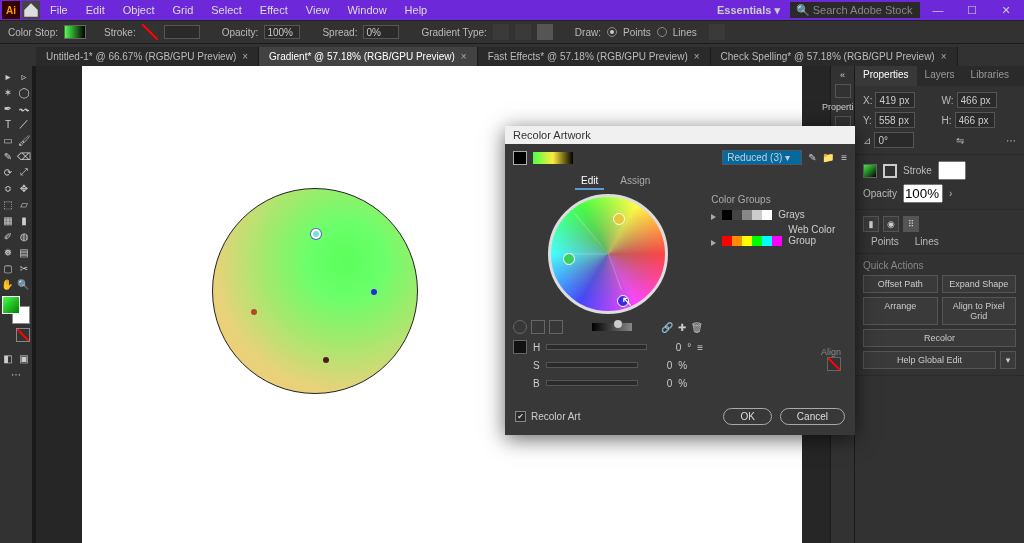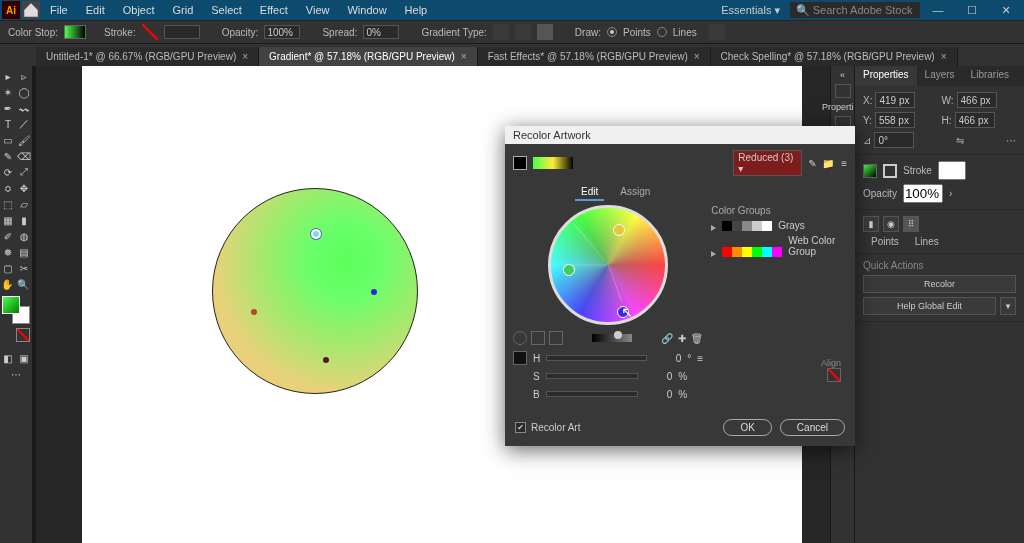--- a/index.html
+++ b/index.html
@@ -1,23 +1,23 @@
 <!DOCTYPE html>
 <html><head>
 <meta charset="utf-8">
 <style>
 * { margin:0; padding:0; box-sizing:border-box; font-family:"Segoe UI",Tahoma,sans-serif; user-select:none; }
 body { background:#1a1a1a; color:#ccc; font-size:11px; width:1024px; height:543px; overflow:hidden; position:relative; }
 .row { display:flex; align-items:center; }
-.menubar { height:20px; background:#0c4a6e; display:flex; align-items:center; padding:0 2px; gap:2px; }
+.menubar { height:20px; background:#6d28d9; display:flex; align-items:center; padding:0 2px; gap:2px; }
 .menubar .logo { width:18px; height:18px; background:#330000; display:flex; align-items:center; justify-content:center; color:#ff9a00; font-weight:bold; font-size:10px; }
 .menubar .home { width:18px; height:18px; background:#444; display:flex; align-items:center; justify-content:center; }
 .menubar .mitem { padding:2px 8px; color:#ddd; cursor:pointer; }
 .menubar .spacer { flex:1; }
-.menubar .ws { color:#ccc; padding:0 8px; }
+.menubar .ws { color:#ccc; padding:0 8px;font-weight:bold; }
 .menubar .search { background:#2a2a2a; height:16px; width:130px; color:#888; padding:0 6px; display:flex; align-items:center; }
 .menubar .syswin { width:32px; text-align:center; color:#ccc; }
 .optbar { height:24px; background:#323232; border-top:1px solid #222; border-bottom:1px solid #1a1a1a; display:flex; align-items:center; padding:0 8px; gap:6px; font-size:10px; color:#bbb; }
 .optbar .sw { width:22px; height:14px; background:linear-gradient(90deg,#4cff4c,#000); border:1px solid #666; }
 .optbar input.num { width:36px; height:14px; background:#2a2a2a; border:1px solid #555; color:#ccc; font-size:10px; padding:0 2px; }
 .optbar .ico { width:16px; height:16px; background:#3a3a3a; }
 .optbar .radio { width:10px; height:10px; border-radius:50%; border:1px solid #888; display:inline-block; }
 .optbar .radio.sel::after { content:""; display:block; width:4px; height:4px; background:#ccc; border-radius:50%; margin:2px; }
 .tabbar { height:22px; background:#323232; display:flex; align-items:flex-end; padding-left:36px; font-size:10px; }
 .tab { padding:4px 10px; color:#bbb; background:#2a2a2a; border-right:1px solid #1a1a1a; display:flex; align-items:center; gap:6px; cursor:pointer; }
@@ -47,21 +47,21 @@
 .field input { width:40px; height:16px; background:#2a2a2a; border:1px solid #555; color:#ccc; font-size:10px; padding:0 3px; }
 .pbtn { background:#3a3a3a; border:1px solid #555; color:#ccc; padding:3px 4px; font-size:9px; text-align:center; cursor:pointer; }
 
 
 .dialog { position:absolute; left:505px; top:60px; width:350px; background:#383838; box-shadow:0 4px 20px rgba(0,0,0,.6); font-size:10px; }
 .dlg-title { background:#f0f0f0; color:#333; font-size:11px; padding:3px 8px; }
 .dlg-top { display:flex; align-items:center; padding:6px 8px; gap:6px; }
 .dlg-top .sw1 { width:14px; height:14px; border:1px solid #aaa; }
 .dlg-top .swstrip { width:40px; height:12px; background:linear-gradient(90deg,#4cff4c,#ffeb3b,#000); }
 .dlg-top .dd { flex:1; }
-.dlg-top .reduced { width:69px; background:#7f1d1d; border:1px solid #555; padding:1px 4px; color:#ccc; }
+.dlg-top .reduced { width:80px; background:#0369a1; border:1px solid #555; padding:1px 4px; color:#ccc; }
 .dlg-tabs { display:flex; gap:10px; padding:0 70px; margin-top:2px; }
 .dlg-tabs span { padding:2px 6px; color:#aaa; cursor:pointer; }
 .dlg-tabs span.active { color:#fff; border-bottom:2px solid #5b9bd5; }
 .dlg-body { display:flex; padding:4px 8px 8px; gap:8px; }
 .wheel-area { flex:1.4; display:flex; flex-direction:column; align-items:center; }
 .wheel { width:120px; height:120px; border-radius:50%; border:3px solid #ddd; position:relative;
   background: conic-gradient(from 90deg, #f44, #f4f, #44f, #4ff, #4f4, #ff4, #f44);
 }
 .wheel::after { content:""; position:absolute; inset:0; border-radius:50%; background:radial-gradient(circle,rgba(120,120,120,0.6) 0%, rgba(0,0,0,0) 70%); }
 .wheel .marker { position:absolute; width:12px; height:12px; border-radius:50%; border:1px solid #fff; transform:translate(-50%,-50%); z-index:2; }
@@ -310,20 +310,26 @@
       </div>
       <div class="row" style="gap:8px;margin-top:4px">
         <span class="radio sel"></span>
           <span>Points</span>
         <span class="radio"></span>
           <span>Lines</span>
       </div>
     </div>
     <div class="psection">
       <div class="h">Quick Actions</div>
+      <div class="grid2">
+        <div class="pbtn">Offset Path</div>
+        <div class="pbtn">Expand Shape</div>
+        <div class="pbtn">Arrange</div>
+        <div class="pbtn">Align to Pixel Grid</div>
+      </div>
       <div class="pbtn" style="margin-top:4px">Recolor</div>
       <div class="row" style="margin-top:4px;gap:4px">
         <div class="pbtn" style="flex:1">Help Global Edit</div>
         <div class="pbtn" style="width:16px">▾</div>
       </div>
     </div>
   </div>
 
   <div class="dialog">
     <div class="dlg-title">Recolor Artwork</div>

